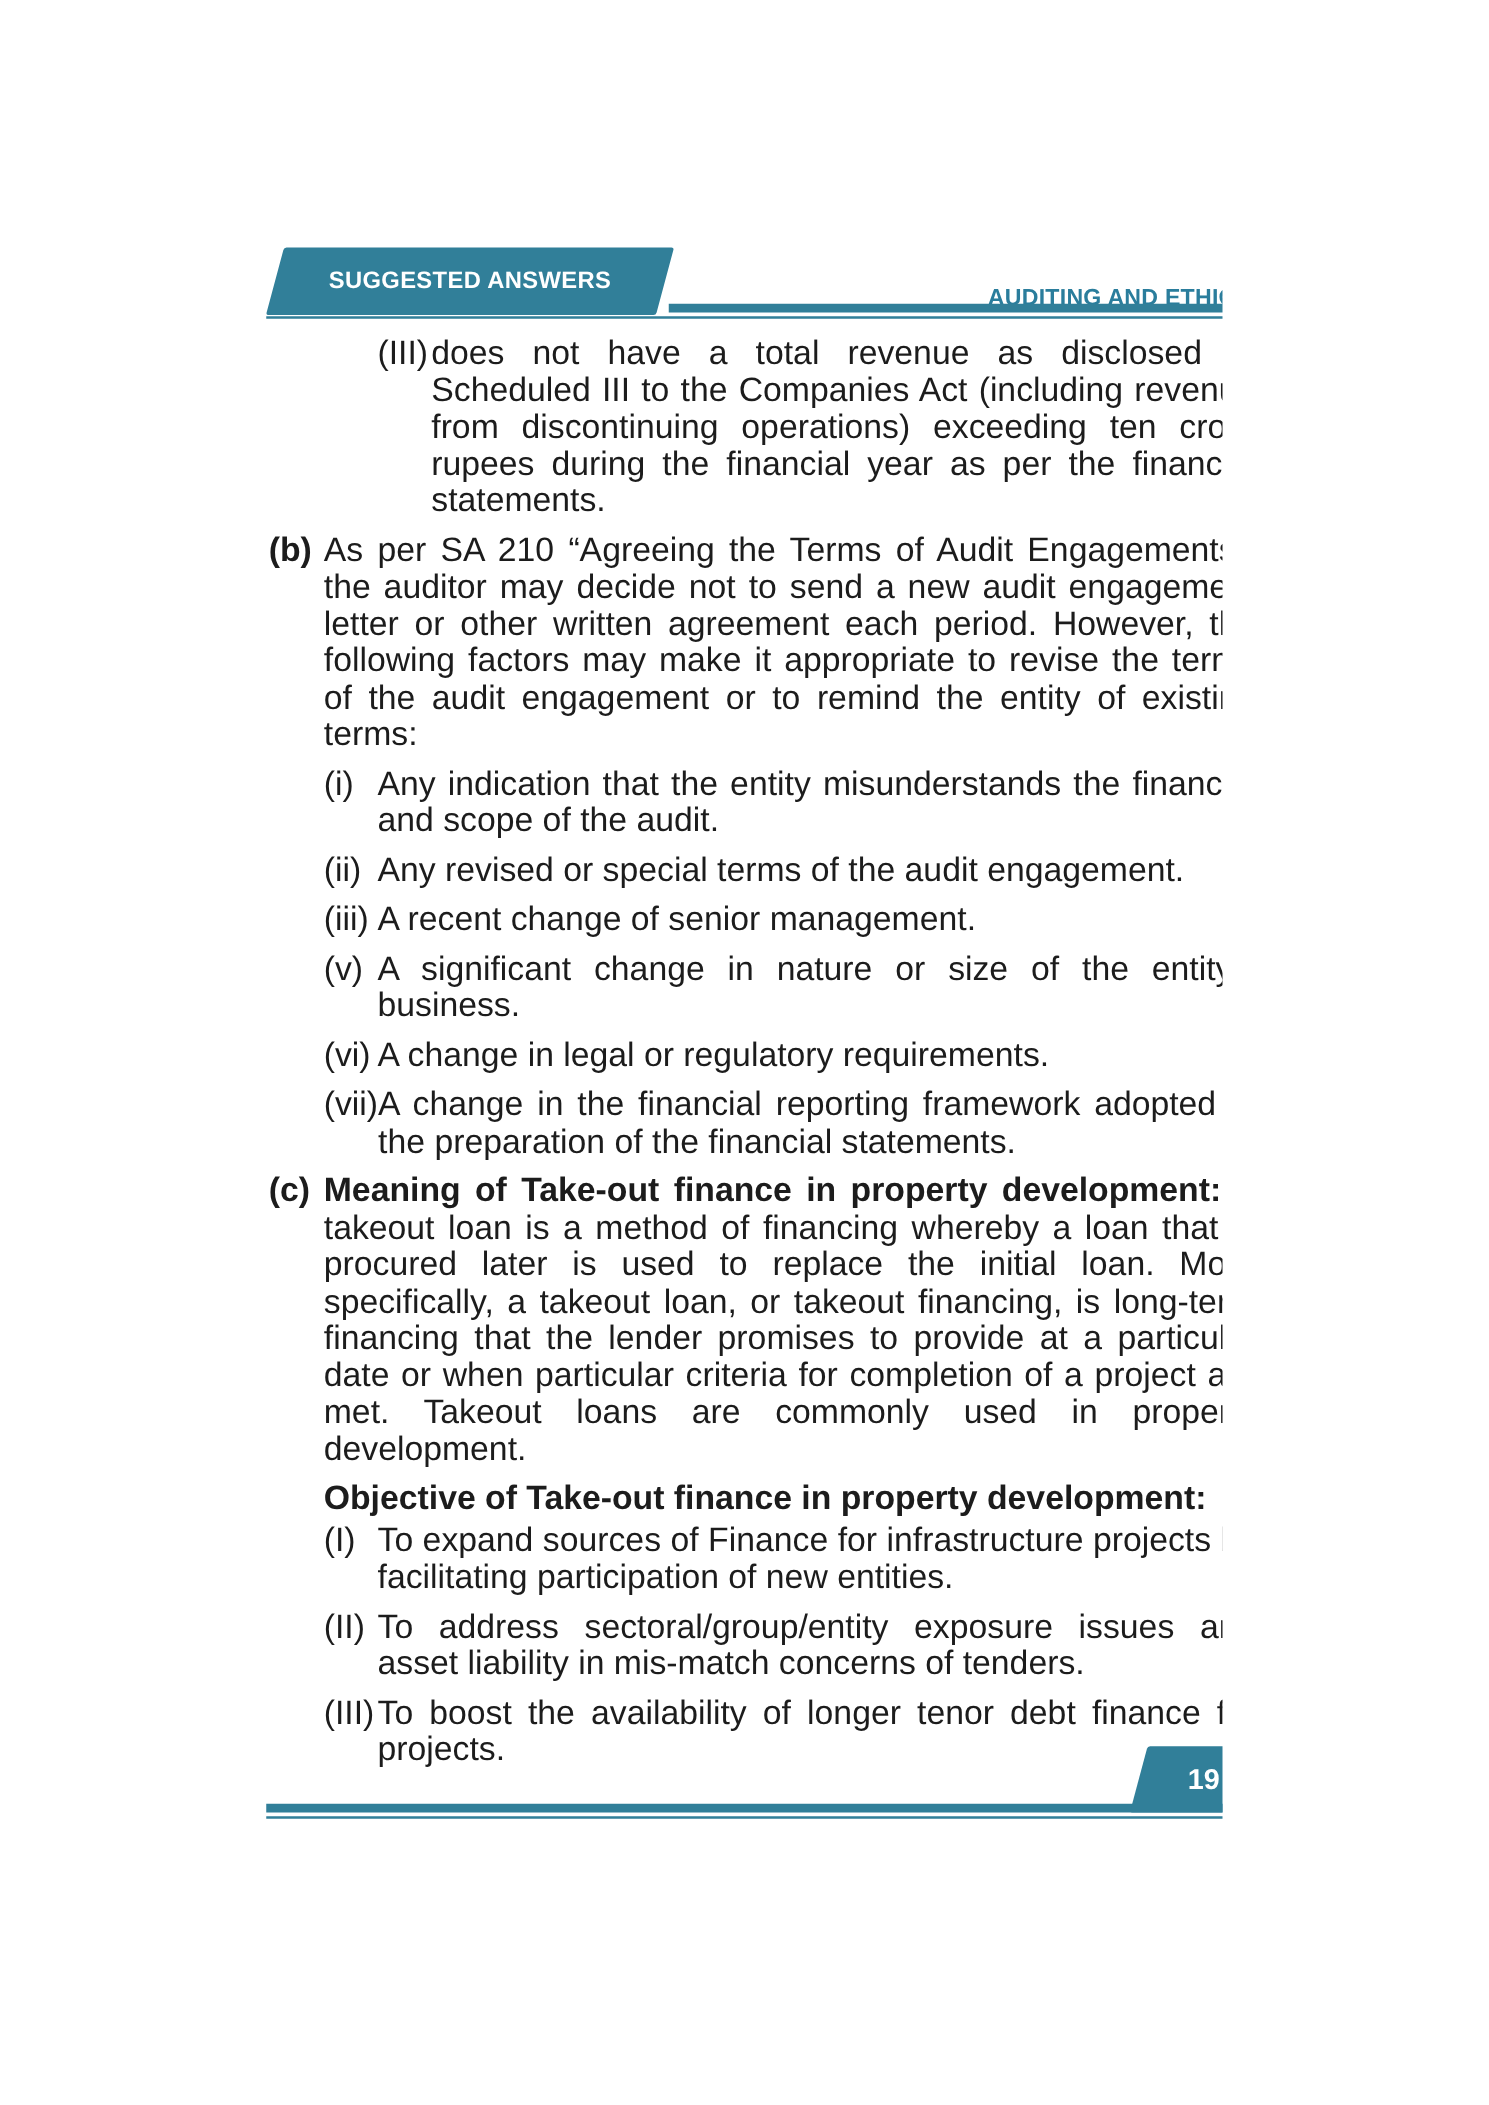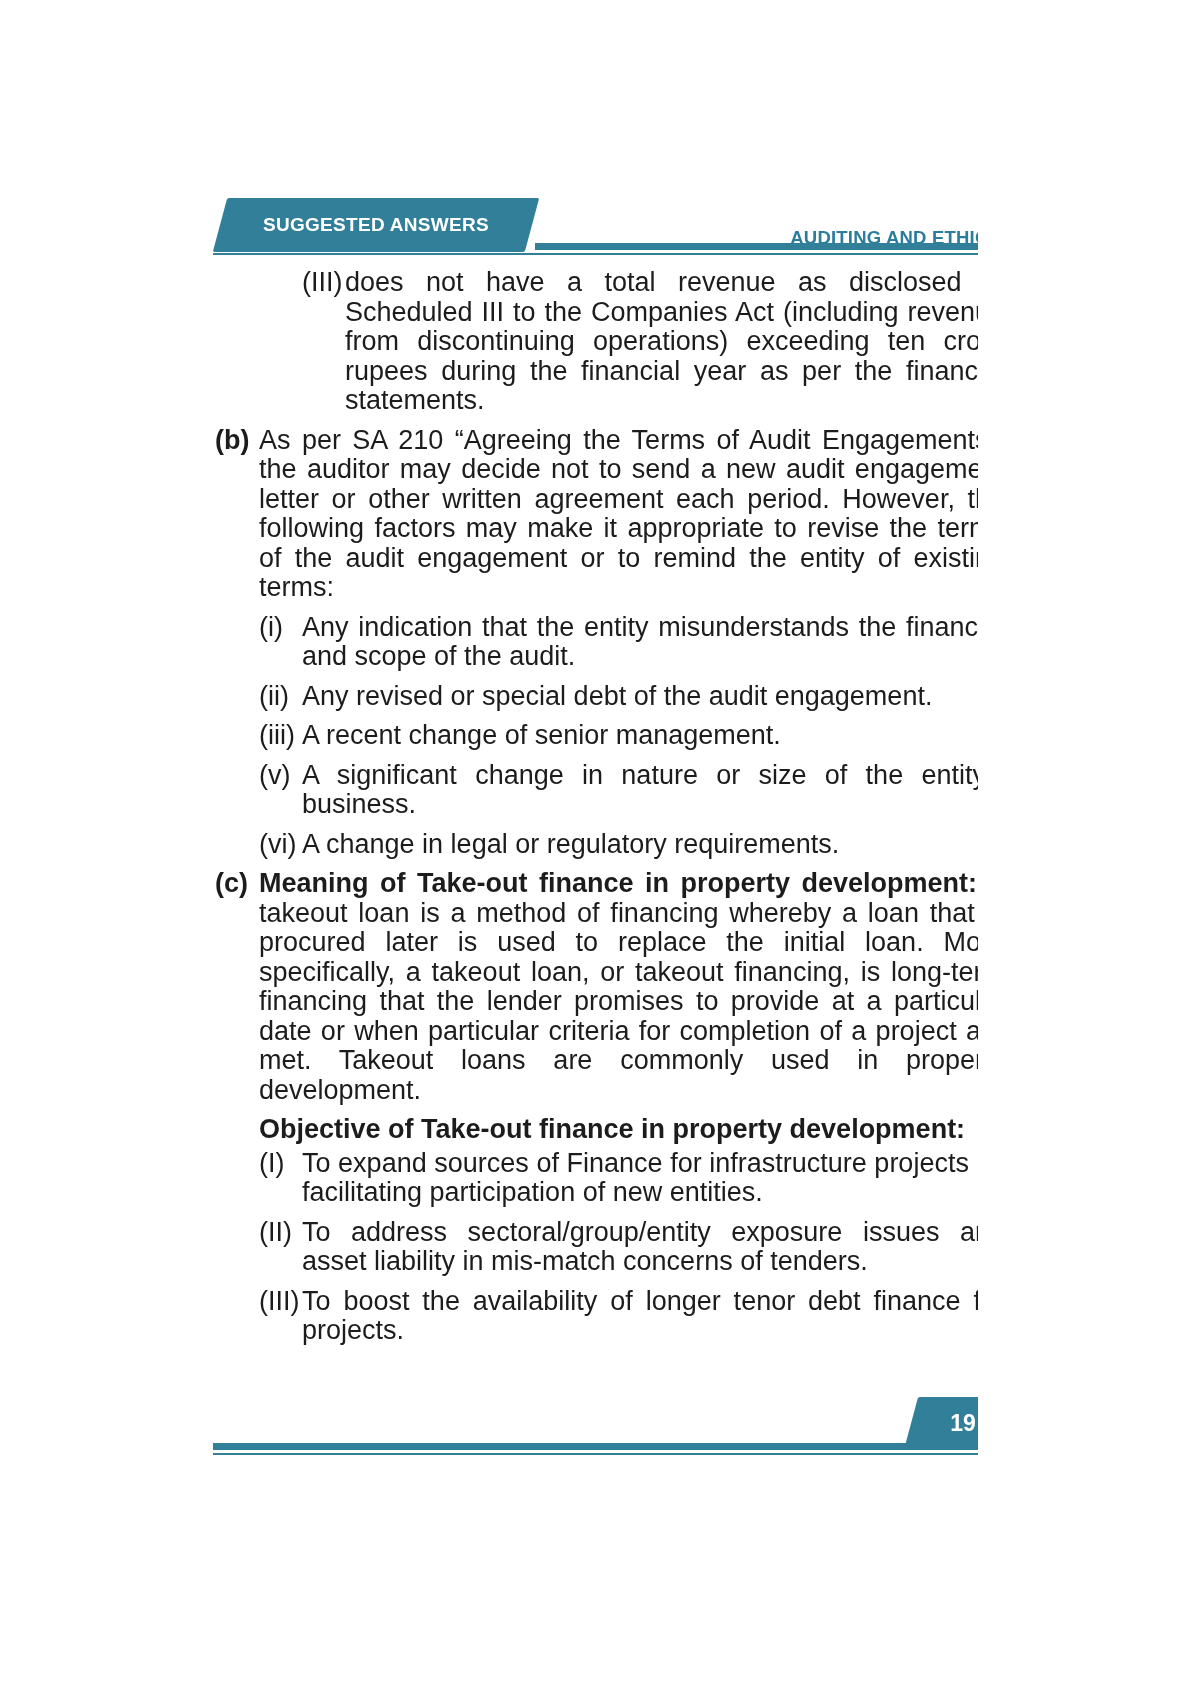--- a/index.html
+++ b/index.html
@@ -95,39 +95,43 @@
       <div class="txt">As per SA 210 “Agreeing the Terms of Audit Engagements”, the auditor may decide not to send a new audit engagement letter or other written agreement each period. However, the following factors may make it appropriate to revise the terms of the audit engagement or to remind the entity of existing terms:</div>
     </div>
 
     <div class="li l2">
       <span class="num">(i)</span>
       <div class="txt">Any indication that the entity misunderstands the financial and scope of the audit.</div>
     </div>
 
     <div class="li l2">
       <span class="num">(ii)</span>
-      <div class="txt">Any revised or special debt of the audit engagement.</div>
+      <div class="txt">Any revised or special terms of the audit engagement.</div>
     </div>
 
     <div class="li l2">
       <span class="num">(iii)</span>
       <div class="txt">A recent change of senior management.</div>
     </div>
 
 
     <div class="li l2">
       <span class="num">(v)</span>
       <div class="txt">A significant change in nature or size of the entity’s business.</div>
     </div>
 
     <div class="li l2">
       <span class="num">(vi)</span>
       <div class="txt">A change in legal or regulatory requirements.</div>
     </div>
 
+    <div class="li l2">
+      <span class="num">(vii)</span>
+      <div class="txt">A change in the financial reporting framework adopted in the preparation of the financial statements.</div>
+    </div>
 
 
     <div class="li">
       <span class="num b">(c)</span>
       <div class="txt">
         <span class="b">Meaning of Take-out finance in property development:</span><span> A takeout loan is a method of financing whereby a loan that is procured later is used to replace the initial loan. More specifically, a takeout loan, or takeout financing, is long-term financing that the lender promises to provide at a particular date or when particular criteria for completion of a project are met. Takeout loans are commonly used in property development.</span>
       </div>
     </div>
 
     <div class="h2">Objective of Take-out finance in property development:</div>

